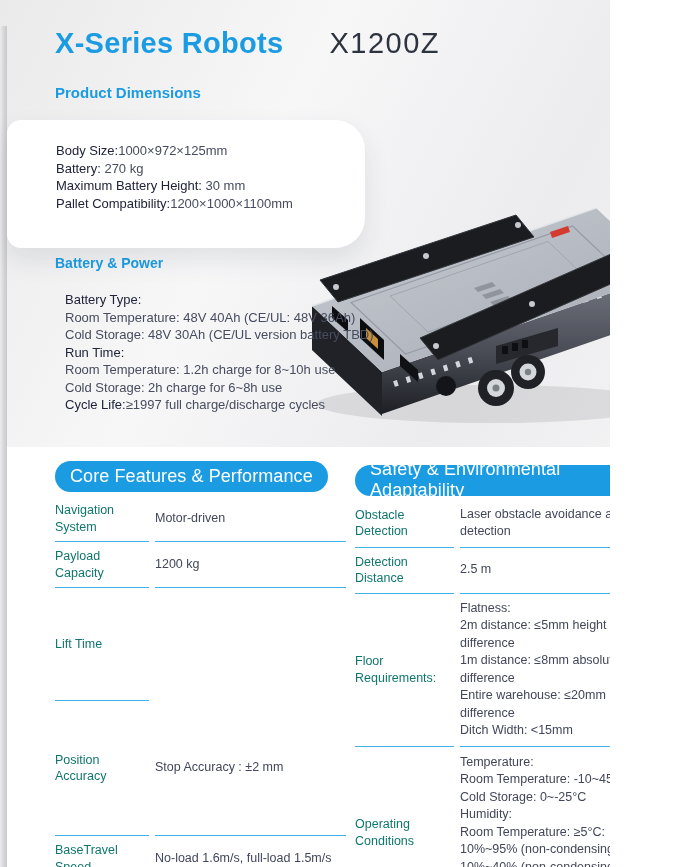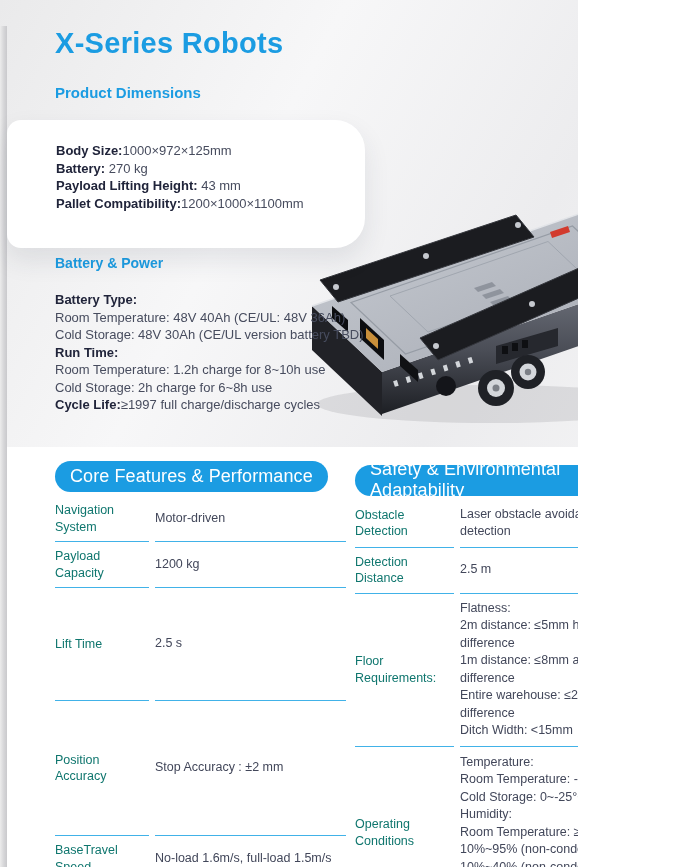--- a/index.html
+++ b/index.html
@@ -1,17 +1,17 @@
 <!DOCTYPE html>
 <html><head>
 <meta charset="utf-8">
 <style>
   html,body{margin:0;padding:0;}
   body{font-family:"Liberation Sans", sans-serif; background:#ffffff;}
-  .page{position:relative;width:578px;height:867px;overflow:hidden;background:#ffffff;}
+  .page{position:relative;width:578px;height:867px;overflow:hidden;background:#ffffff;padding-left:32px;}
 
   
   .top-bg{position:absolute;left:0;top:0;width:678px;height:447px;
     background:linear-gradient(118deg,#eaeaeb 0%,#f7f7f8 38%,#ececee 72%,#f4f4f5 100%);}
   .bottom-bg{position:absolute;left:0;top:447px;width:678px;height:420px;background:#ffffff;}
   .edge-strip{position:absolute;left:0;top:26px;width:7px;height:841px;
     background:linear-gradient(90deg,#ececec 0%,#d6d6d8 55%,#c9c9cc 100%);}
 
   
   .title-row{position:absolute;left:55px;top:27px;display:flex;align-items:baseline;gap:46px;}
@@ -20,24 +20,24 @@
 
   .sec-heading{position:absolute;color:#1b9ce2;font-weight:700;}
   .h-dim{left:55px;top:84px;font-size:15px;}
   .h-batt{left:55px;top:255px;font-size:14px;}
 
   
   .dim-card{position:absolute;left:7px;top:120px;width:358px;height:128px;background:#ffffff;
     border-radius:14px 30px 30px 14px;box-shadow:0 12px 26px rgba(40,45,70,.10);
     box-sizing:border-box;padding:22px 14px 0 49px;z-index:3;}
   .spec-line{font-size:13px;line-height:17.5px;color:#474c5e;white-space:nowrap;}
-  .spec-line .b{font-weight:700;color:#20243a;margin-top:27px;}
-
-  
-  .batt-lines{position:absolute;left:55px;top:291px;width:310px;z-index:2;}
+  .spec-line .b{font-weight:400;color:#20243a;margin-top:27px;}
+
+  
+  .batt-lines{position:absolute;left:65px;top:291px;width:310px;z-index:2;}
 
   
   .robot{position:absolute;left:296px;top:188px;width:382px;height:240px;z-index:1;}
 
   
   .spec-table{position:absolute;top:461px;}
   .tbl-left{left:55px;width:291px;}
   .tbl-right{left:355px;width:308px;}
   .pill{display:inline-flex;align-items:center;height:31px;padding:0 15px;border-radius:17px;
     background:#1b9ce2;color:#ffffff;font-size:18px;font-weight:400;margin-bottom:4px;letter-spacing:.1px;}
@@ -54,28 +54,29 @@
 </head>
 <body>
 
 <div class="page">
   <div class="top-bg"></div>
   <div class="bottom-bg"></div>
   <div class="edge-strip"></div>
 
   <div class="title-row">
     <span class="title-series">X-Series Robots</span>
+    <span class="title-model">X1200Z</span>
   </div>
 
   <div class="sec-heading h-dim">Product Dimensions</div>
 
   <div class="dim-card">
     <div class="spec-line"><span class="b">Body Size:</span><span>1000×972×125mm</span></div>
     <div class="spec-line"><span class="b">Battery:</span><span> 270 kg</span></div>
-    <div class="spec-line"><span class="b">Payload Lifting Height:</span><span> 43 mm</span></div>
+    <div class="spec-line"><span class="b">Maximum Battery Height:</span><span> 30 mm</span></div>
     <div class="spec-line"><span class="b">Pallet Compatibility:</span><span>1200×1000×1100mm</span></div>
   </div>
 
   <div class="sec-heading h-batt">Battery &amp; Power</div>
 
   <div class="batt-lines">
     <div class="spec-line"><span class="b">Battery Type:</span><span></span></div>
     <div class="spec-line"><span class="b"></span><span>Room Temperature: 48V 40Ah (CE/UL: 48V 36Ah)</span></div>
     <div class="spec-line"><span class="b"></span><span>Cold Storage: 48V 30Ah (CE/UL version battery TBD)</span></div>
     <div class="spec-line"><span class="b">Run Time:</span><span></span></div>
@@ -169,21 +170,20 @@
     <div class="trow">
       <div class="tcell tlabel rh-a">Navigation System</div>
       <div class="tcell tvalue rh-a">Motor-driven</div>
     </div>
     <div class="trow">
       <div class="tcell tlabel rh-b">Payload Capacity</div>
       <div class="tcell tvalue rh-b">1200 kg</div>
     </div>
     <div class="trow">
       <div class="tcell tlabel rh-c">Lift Time</div>
-      <div class="tcell tvalue rh-c">2.5 s</div>
     </div>
     <div class="trow">
       <div class="tcell tlabel rh-d">Position Accuracy</div>
       <div class="tcell tvalue rh-d">Stop Accuracy : ±2 mm</div>
     </div>
     <div class="trow">
       <div class="tcell tlabel rh-e">BaseTravel Speed</div>
       <div class="tcell tvalue rh-e">No-load 1.6m/s, full-load 1.5m/s</div>
     </div>
   </div>

